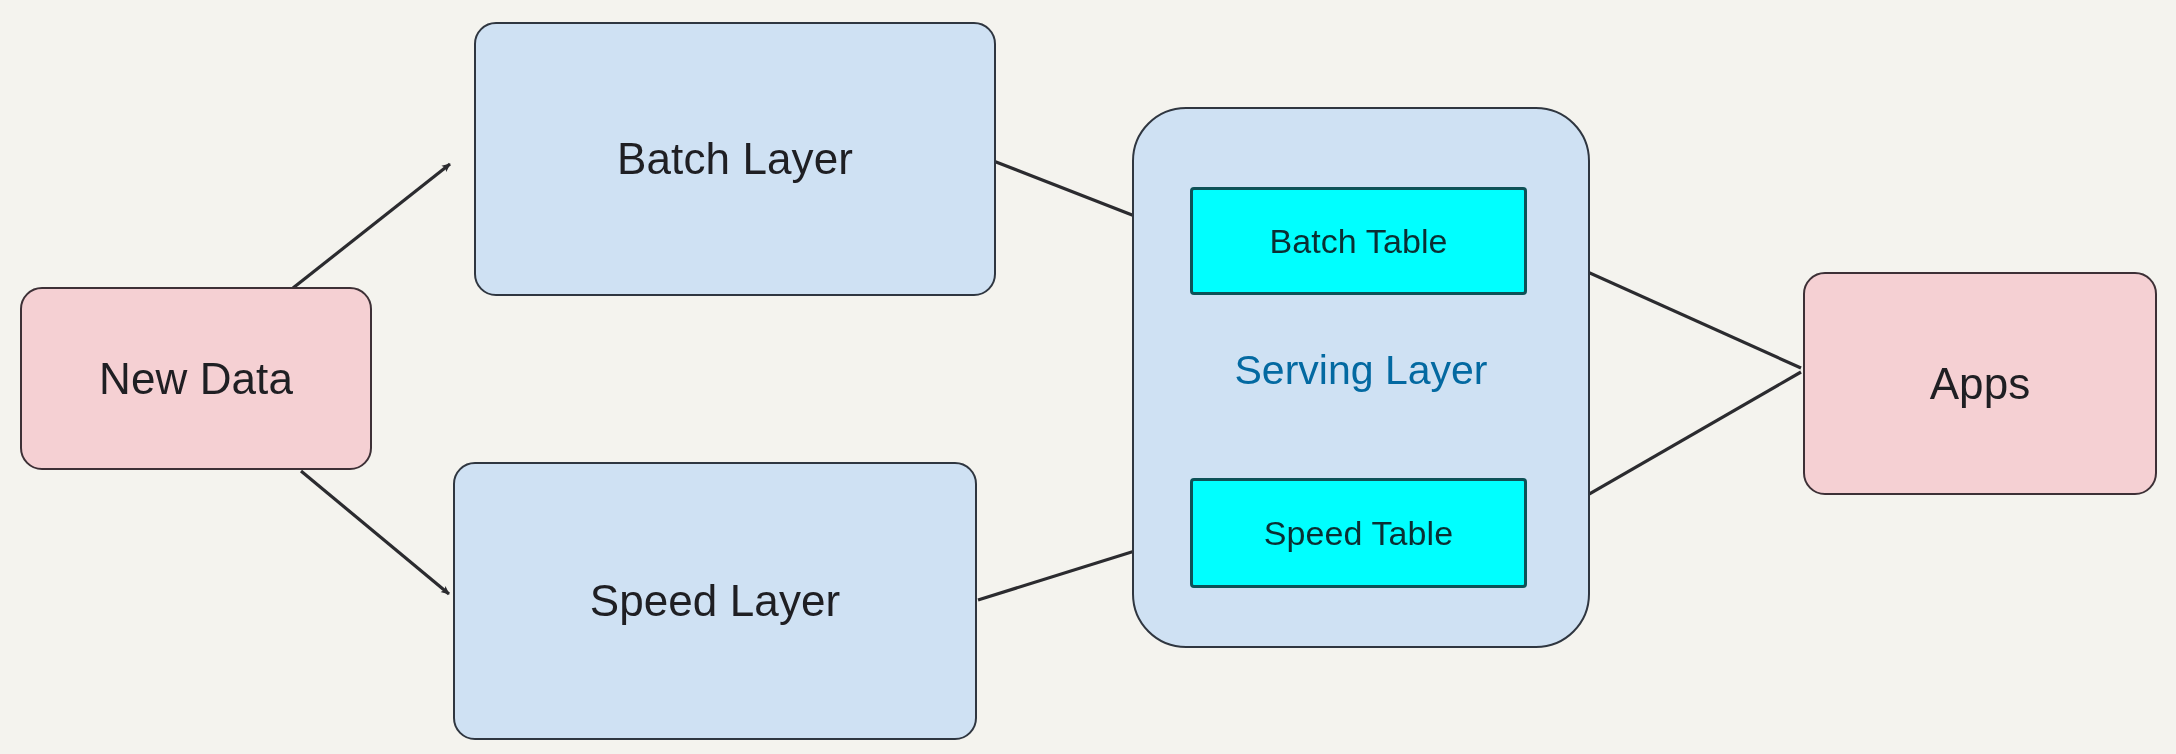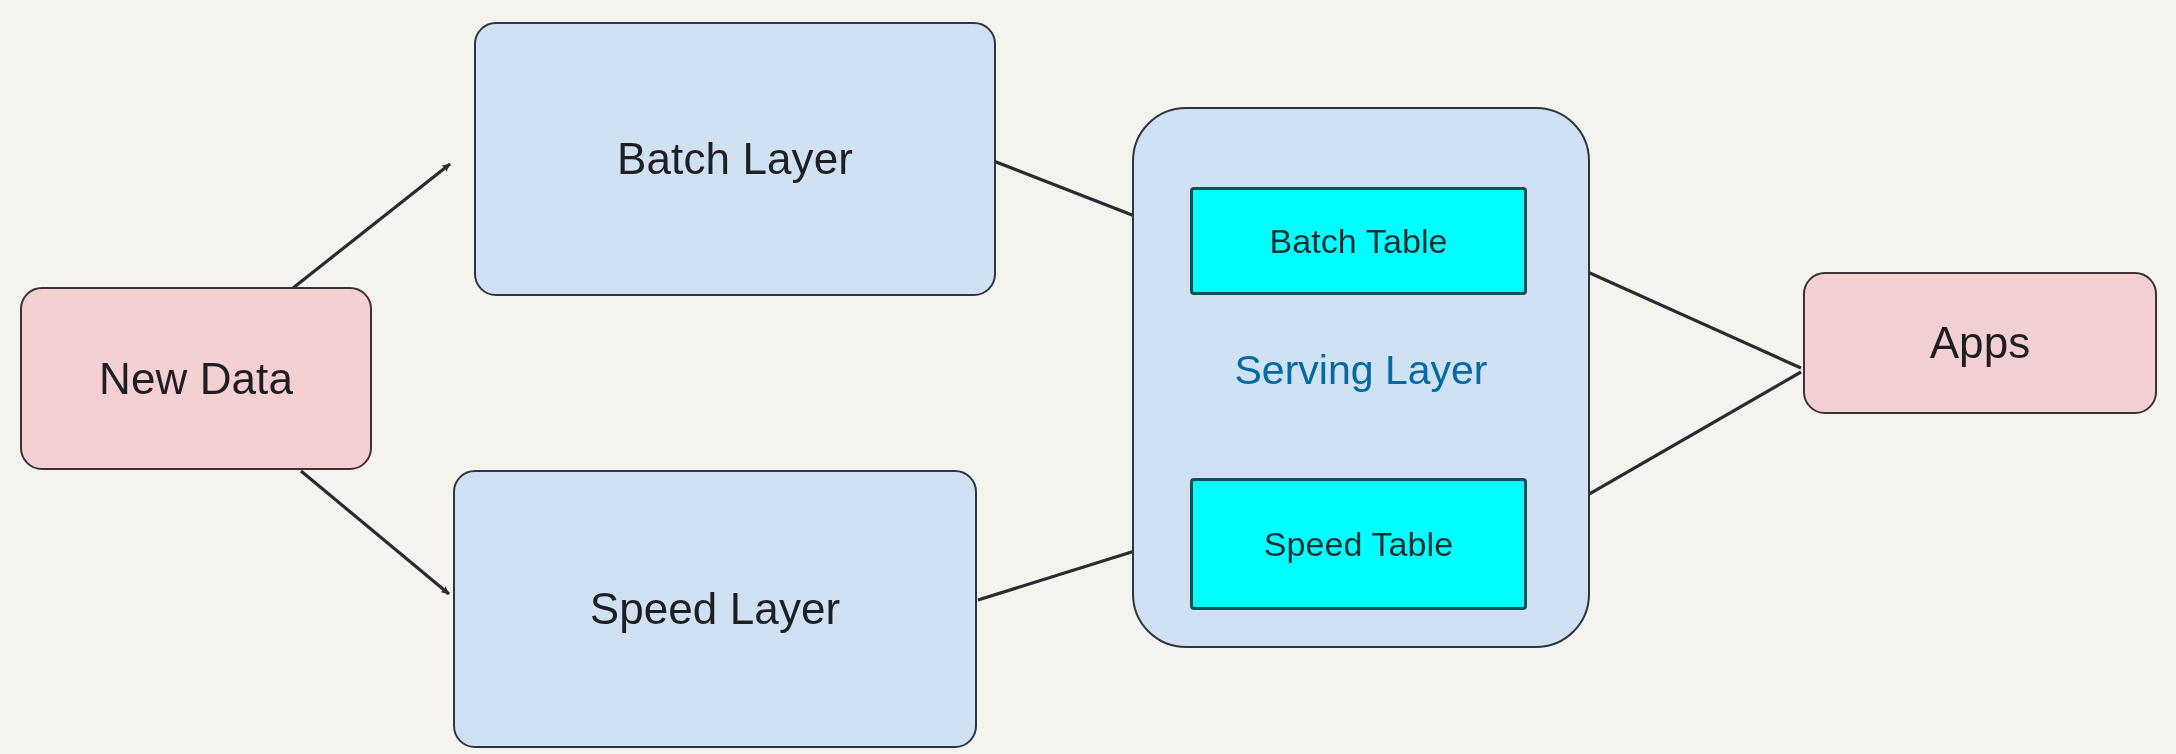--- a/index.html
+++ b/index.html
@@ -71,25 +71,25 @@
   }
   .table-box .node-label { color: #0a2f33; }
 
   
   .fs-big   { font-size: 44px; }
   .fs-small { font-size: 34px; }
 
   
   #node-new-data     { left: 20px;   top: 287px; width: 352px; height: 183px; }
   #node-batch-layer  { left: 455px;  top: 22px;  width: 522px; height: 274px; margin-left: 19px; }
-  #node-speed-layer  { left: 453px;  top: 462px; width: 524px; height: 278px; margin-top: 8px; }
-  #node-apps         { left: 1803px; top: 272px; width: 354px; height: 142px; }
+  #node-speed-layer  { left: 453px;  top: 462px; width: 524px; height: 278px; }
+  #node-apps         { left: 1803px; top: 272px; width: 354px; height: 223px; }
   #node-serving      { left: 1132px; top: 107px; width: 458px; height: 541px; }
   #node-batch-table  { left: 1190px; top: 187px; width: 337px; height: 108px; }
-  #node-speed-table  { left: 1190px; top: 478px; width: 337px; height: 132px; }
+  #node-speed-table  { left: 1190px; top: 478px; width: 337px; height: 110px; }
   #serving-title     { top: 238px; font-size: 41px; }
 </style>
 </head>
 <body>
 
 <div id="canvas">
 
   <svg id="edge-layer" viewBox="0 0 2176 754" width="2176" height="754" xmlns="http://www.w3.org/2000/svg">
     <defs>
       <marker id="arrowhead" viewBox="0 0 12 12" refX="10.5" refY="6" markerWidth="9" markerHeight="9" orient="auto-start-reverse" markerUnits="userSpaceOnUse">

